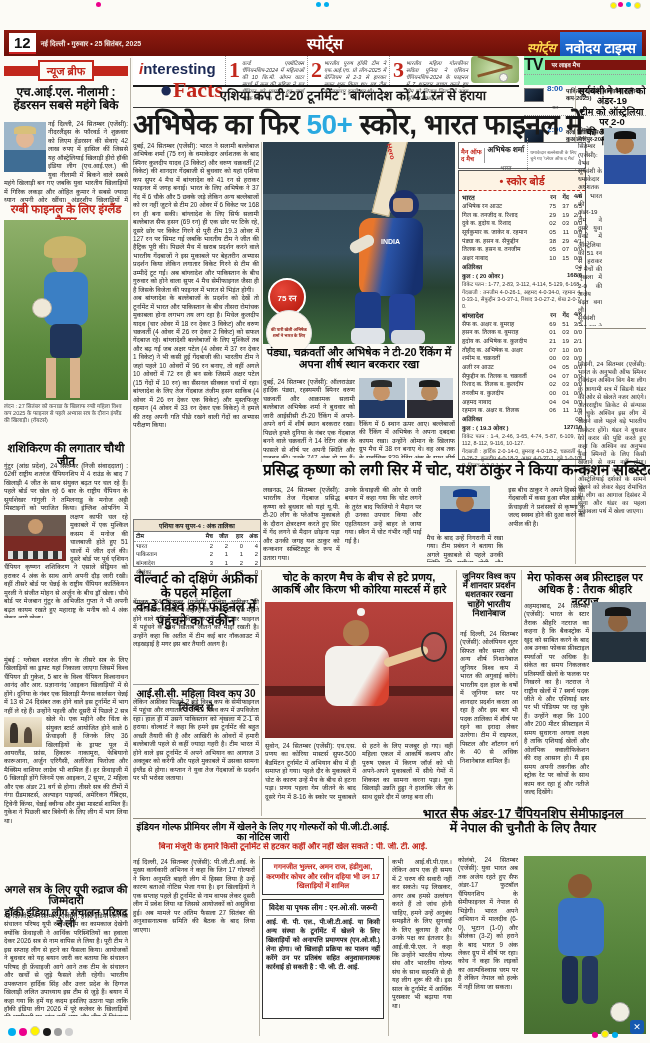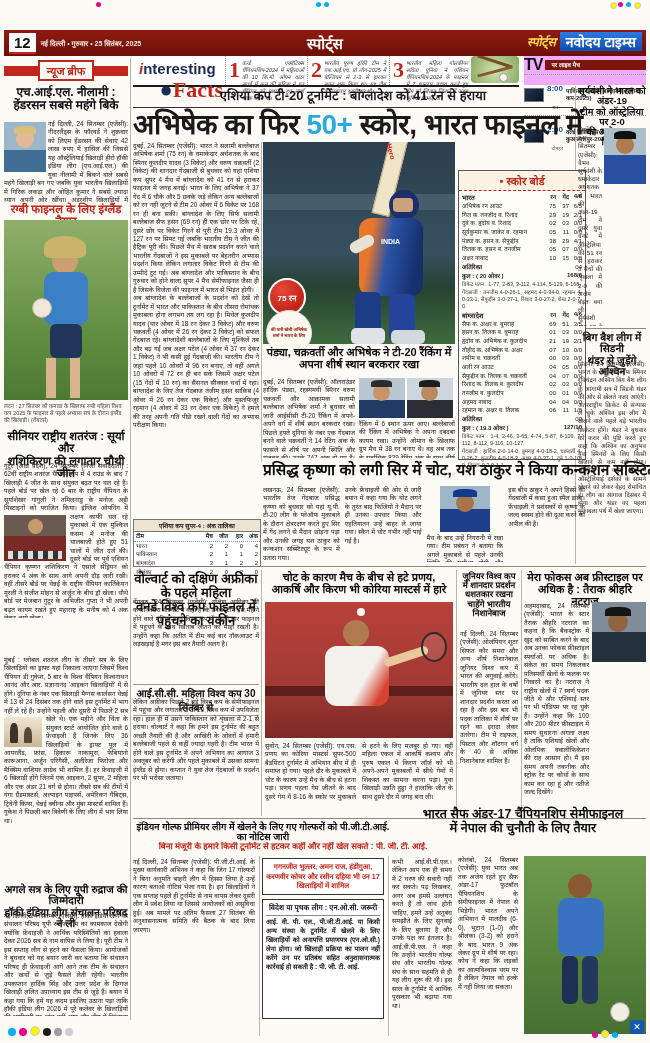--- a/index.html
+++ b/index.html
@@ -8,21 +8,21 @@
   .abs{position:absolute;}
   .dot{position:absolute;width:5px;height:5px;border-radius:50%;}
   .rdot{width:8px;height:8px;border-radius:50%;display:inline-block;margin-right:3px;}
   
   .mast{background:linear-gradient(180deg,#8e1b10,#6d0f08);display:flex;align-items:center;}
   .pgnum{background:#fff;color:#111;font-weight:bold;font-size:15px;padding:1px 5px;margin:0 5px;border-bottom:2px solid #c22;}
   .mdate{color:#f3e9e2;font-size:7px;font-weight:bold;}
   .msec{color:#fff;font-weight:bold;font-size:15px;position:absolute;left:0;right:0;text-align:center;}
   .brand{position:absolute;right:4px;top:2px;display:flex;align-items:center;gap:4px;}
   .brand .sp{color:#ffd84d;font-style:italic;font-weight:bold;font-size:12px;}
-  .brand .nm{background:linear-gradient(180deg,#2a79e0,#0f4fb0);color:#fff;font-weight:bold;font-size:14px;padding:0 6px;}
+  .brand .nm{background:linear-gradient(180deg,#2a79e0,#0f4fb0);color:#fff;font-weight:bold;font-size:14px;padding:6px 6px;}
   
   .nbh{display:flex;align-items:center;justify-content:flex-end;}
   .nbh .bar{height:10px;background:#c2271c;flex:1;}
   .nbh .box{border:2px solid #c2271c;color:#c2271c;font-weight:bold;font-size:11px;padding:1px 7px;white-space:nowrap;}
   
   .h1{font-weight:bold;color:#0d0d0d;line-height:1.08;}
   .hred{color:#c2271c;}
   .kick{font-weight:bold;font-size:13px;text-align:center;border-bottom:1.5px solid #333;padding-bottom:3px;}
   .mainh{font-size:28px;font-weight:bold;letter-spacing:-0.5px;white-space:nowrap;}
   .mainh .acc{color:#2aa9e0;}
@@ -38,21 +38,21 @@
   .facts{display:flex;align-items:stretch;background:#fff;border-bottom:2px solid #1a1a1a;}
   .flogo{width:84px;padding:4px 2px 0 6px;}
   .flogo .l1{font-size:15px;font-weight:bold;color:#1c2a56;}
   .flogo .l1 .i{color:#c2271c;font-style:italic;}
   .flogo .l2{font-size:22px;font-weight:bold;color:#c2271c;font-family:"Liberation Serif",serif;text-align:right;}
   .flogo .l2 .d{color:#1c2a56;}
   .fact{display:flex;gap:2px;padding:4px 3px 0 3px;}
   .fact .n{color:#c2271c;font-size:22px;font-weight:bold;line-height:0.9;font-family:"Liberation Serif",serif;}
   .fact .t{font-size:5.4px;line-height:1.3;color:#333;font-style:italic;text-align:justify;}
   
-  .tv{background:#f0abfc;}
+  .tv{background:#86efac;}
   .tvhead{display:flex;align-items:center;gap:3px;}
   .tvlogo{font-size:16px;font-weight:bold;color:#111;letter-spacing:-1px;}
   .tvstrip{background:#7d140e;color:#fff;font-size:6px;font-weight:bold;padding:1px 6px;flex:1;}
   .tvrow{display:flex;align-items:center;gap:3px;border-top:1px dotted #999;padding:2px 0;}
   .tvthumb{width:18px;height:12px;background:linear-gradient(135deg,#21364f,#0b1524);border:1px solid #777;flex:none;}
   .tvtime{color:#1558b0;font-weight:bold;font-size:8px;white-space:nowrap;}
   .tvunit{font-size:5px;color:#555;}
   .tvev{font-size:6px;font-weight:bold;color:#222;line-height:1.2;}
   
   .sb{border:1px solid #555;background:#fffdf7;font-size:6px;}
@@ -199,21 +199,21 @@
     <i style="left:48px;top:28px;width:26px;height:26px;border-radius:50%;background:#caa070"></i>
     <i style="left:40px;top:16px;width:42px;height:22px;border-radius:50% 50% 20% 20%;background:#c9b46a"></i>
     <i style="left:40px;top:52px;width:44px;height:54px;border-radius:10px;background:#3b7fc4"></i>
     <i style="left:46px;top:104px;width:32px;height:34px;border-radius:6px;background:#20355a"></i>
     <i style="left:42px;top:138px;width:10px;height:40px;background:#d9b38d"></i>
     <i style="left:66px;top:138px;width:10px;height:40px;background:#d9b38d"></i>
     <i style="left:28px;top:78px;width:18px;height:18px;border-radius:50%;background:#efe8d8;border:1px solid #b8b0a0"></i>
   </div>
   <div class="abs cap" style="left:4px;top:403px;width:124px;height:24px">लंदन : 27 सितंबर को कनाडा के खिलाफ रग्बी महिला विश्व कप 2025 के फाइनल से पहले अभ्यास सत्र के दौरान इंग्लैंड की खिलाड़ी। (रॉयटर्स)</div>
   <div class="abs h1" style="left:4px;top:430px;width:124px;font-size:11.5px;text-align:center">
-    <span>सीनियर राष्ट्रीय शतरंज : सूर्या और</span><br><span>शशिकिरण की लगातार चौथी जीत</span>
+    <br><span>शशिकिरण की लगातार चौथी जीत</span>
   </div>
   <div class="abs body" style="left:4px;top:462px;width:124px;height:156px">
     <span>गुंटूर (आंध्र प्रदेश), 24 सितम्बर (निजी संवाददाता) : 62वीं राष्ट्रीय शतरंज चैंपियनशिप में 4 राउंड के बाद 7 खिलाड़ी 4 जीत के साथ संयुक्त बढ़त पर चल रहे हैं। पहले बोर्ड पर खेल रहे 6 बार के राष्ट्रीय चैंपियन के सूर्याशेखर गांगुली ने तमिलनाडु के मनोज अट्टी मिस्टाइनों को पराजित किया।</span>
     <span class="ph" style="position:relative;float:left;width:62px;height:46px;margin:2px 4px 1px 0;background:linear-gradient(180deg,#6b5a50 45%,#7a2a24 45%)">
       <i style="left:24px;top:4px;width:15px;height:15px;border-radius:50%;background:#c89a6e"></i>
       <i style="left:4px;top:36px;width:54px;height:8px;background:repeating-linear-gradient(90deg,#ddd 0 5px,#333 5px 10px)"></i>
     </span>
     <span>इंग्लिश ओपनिंग में लक्षण काफी चल रहे मुकाबले में एक मुश्किल कसम में मनोज की चालबाजी होते हुए 51 चालों में जीत दर्ज की। दूसरे बोर्ड पर पूर्व एशियन चैंपियन कृष्णन शशिकिरण ने एसाले सेड्रियन को हराकर 4 अंक के साथ आगे अपनी दौड़ जारी रखी। वहीं तीसरे बोर्ड पर चेन्नई के राष्ट्रीय चैंपियन कार्तिकेयन मुरली ने संजीत मोहन से अर्जुन के बीच ड्रॉ खेला। चौथे बोर्ड पर मेजबान गुंटूर के अभिजीत गुप्ता ने भी अपनी बढ़त कायम रखते हुए महाराष्ट्र के मनीष को 4 अंक लेकर आगे खेला।</span>
   </div>
   <div class="abs body" style="left:4px;top:656px;width:124px;height:224px">
@@ -297,20 +297,25 @@
     <span class="lbl" style="left:118px;top:96px;font-size:7px">INDIA</span>
     <i style="left:86px;top:96px;width:26px;height:12px;border-radius:6px;background:#e8e2d2;transform:rotate(-28deg)"></i>
     <i style="left:92px;top:150px;width:26px;height:48px;border-radius:6px;background:#1d3c86"></i>
     <i style="left:126px;top:152px;width:26px;height:48px;border-radius:6px;background:#24439a"></i>
     <i style="left:88px;top:186px;width:34px;height:16px;border-radius:5px;background:#dfe3e8"></i>
     <i style="left:128px;top:188px;width:34px;height:14px;border-radius:5px;background:#d4d9df"></i>
   </div>
   <div class="badge75" style="left:268px;top:278px">75 रन</div>
   <div class="badgecap" style="left:266px;top:310px">की पारी खेली अभिषेक शर्मा ने भारत के लिए</div>
 
+  <div class="abs mom" style="left:458px;top:142px;width:126px;height:25px">
+    <span class="l"><span>मैन ऑफ</span><br><span>द मैच</span></span>
+    <span class="c"><span class="nm">अभिषेक शर्मा</span><br><span class="tm">भारत</span></span>
+    <span class="r">धमाकेदार बल्लेबाजी के लिए चुने गए 'प्लेयर ऑफ द मैच'</span>
+  </div>
   <div class="abs sb" style="left:458px;top:170px;width:126px;height:288px">
     <div class="sbtitle">• स्कोर बोर्ड</div>
     <div style="padding:2px 3px">
       <div class="sbhead">
         <span class="sp1 sbteam">भारत</span>
         <span class="sb-n">रन</span>
           <span class="sb-n">गेंद</span>
           <span class="sb-n">4/6</span>
       </div>
       <div>
@@ -545,23 +550,20 @@
   <div class="abs h1" style="left:578px;top:86px;width:68px;font-size:9.5px;text-align:center">
     <span>सूर्यवंशी ने भारत को अंडर-19</span><br><span>टीम को ऑस्ट्रेलिया पर 2-0</span><br><span>की अजेय बढ़त दिलाई</span>
   </div>
   <div class="abs" style="left:578px;top:126px;width:68px;height:200px">
     <span class="ph" style="position:relative;float:right;width:42px;height:56px;margin:2px 0 2px 2px;background:linear-gradient(180deg,#aebfca 48%,#2a4fa0 48%)">
         <i style="left:12px;top:8px;width:18px;height:18px;border-radius:50%;background:#b07c4e"></i>
         <i style="left:10px;top:3px;width:22px;height:8px;border-radius:40% 40% 0 0;background:#101010"></i>
       </span>
     <div class="body" style="height:200px;font-size:6.2px">ब्रिस्बेन, 24 सितम्बर (एजेंसी): वैभव सूर्यवंशी के धमाकेदार अर्धशतक से भारत की अंडर-19 टीम ने दूसरे युवा वनडे में ऑस्ट्रेलिया को 51 रन से हराकर 3 मैचों की शृंखला में 2-0 की अजेय बढ़त बना ली। सूर्यवंशी (70 रन) ने भारतीय पारी का आगाज करते हुए तूफानी शुरुआत दिलाई और टीम ने 47.2 ओवर में 301 रन बनाए। जवाब में मेजबान टीम 47.2 ओवर में 249 रन पर सिमट गई। भारत के लिए स्पिनरों ने मिलकर 6 विकेट झटके और ऑलराउंडरों ने भी उपयोगी योगदान दिया। शृंखला का अंतिम एक मुकाबला शुक्रवार को खेला जाएगा जिसमें टीम क्लीन स्वीप का लक्ष्य लेकर उतरेगी।</div>
   </div>
-  <div class="abs h1" style="left:578px;top:332px;width:68px;font-size:10.5px;text-align:center">
-    <span>बिग बैश लीग में सिडनी</span><br><span>थंडर से जुड़ेंगे अश्विन</span>
-  </div>
   <div class="abs body" style="left:578px;top:360px;width:68px;height:202px;font-size:6.2px">सिडनी, 24 सितम्बर (एजेंसी): भारत के अनुभवी ऑफ स्पिनर रविचंद्रन अश्विन बिग बैश लीग के आगामी सत्र में सिडनी थंडर की ओर से खेलते नजर आएंगे। अंतरराष्ट्रीय क्रिकेट से संन्यास ले चुके अश्विन इस लीग में खेलने वाले पहले बड़े भारतीय क्रिकेटर होंगे। थंडर ने बुधवार को करार की पुष्टि करते हुए कहा कि अश्विन का अनुभव युवा स्पिनरों के लिए किसी खजाने से कम नहीं होगा। अश्विन ने कहा कि मैं ऑस्ट्रेलियाई दर्शकों के सामने खेलने को लेकर बेहद रोमांचित हूं। लीग का आगाज दिसंबर में होगा और थंडर का पहला मुकाबला पर्थ में खेला जाएगा।</div>
 
   <div class="abs h1" style="left:133px;top:822px;width:260px;font-size:9.5px;text-align:center">इंडियन गोल्फ प्रीमियर लीग में खेलने के लिए गए गोल्फरों को पी.जी.टी.आई. का नोटिस जारी</div>
   <div class="abs h1 hred" style="left:133px;top:842px;width:320px;font-size:8.5px;text-align:center;white-space:nowrap;overflow:hidden">बिना मंजूरी के हमारे किसी टूर्नामेंट से हटकर कहीं और नहीं खेल सकते : पी. जी. टी. आई.</div>
   <div class="abs body" style="left:133px;top:858px;width:122px;height:176px">नई दिल्ली, 24 सितम्बर (एजेंसी): पी.जी.टी.आई. के मुख्य कार्यकारी अभिनव ने कहा कि जिन 17 गोल्फरों ने बिना अनुमति बाहरी लीग में हिस्सा लिया है उन्हें कारण बताओ नोटिस भेजा गया है। इन खिलाड़ियों ने एक सप्ताह पहले ही टूर्नामेंट से नाम वापस लेकर दूसरी लीग में प्रवेश लिया था जिससे आयोजकों को असुविधा हुई। अब मामले पर अंतिम फैसला 27 सितंबर की अनुशासनात्मक समिति की बैठक के बाद लिया जाएगा।</div>
   <div class="abs" style="left:262px;top:858px;width:122px">
     <div class="redboxtxt">गगनजीत भुल्लर, अमन राज, हंडीगुआ, करणवीर कोचर और रसीन दहिया भी उन 17 खिलाड़ियों में शामिल</div>
     <div class="boldbox" style="margin-top:4px;height:112px;overflow:hidden">
       <span class="tt">विदेश या पृथक लीग : एन.ओ.सी. जरूरी</span>
       <span>आई. वी. पी. एल., पी.जी.टी.आई. या किसी अन्य संस्था के टूर्नामेंट में खेलने के लिए खिलाड़ियों को अनापत्ति प्रमाणपत्र (एन.ओ.सी.) लेना होगा। जो खिलाड़ी प्रक्रिया का पालन नहीं करेंगे उन पर प्रतिबंध सहित अनुशासनात्मक कार्रवाई हो सकती है : पी. जी. टी. आई.</span>

